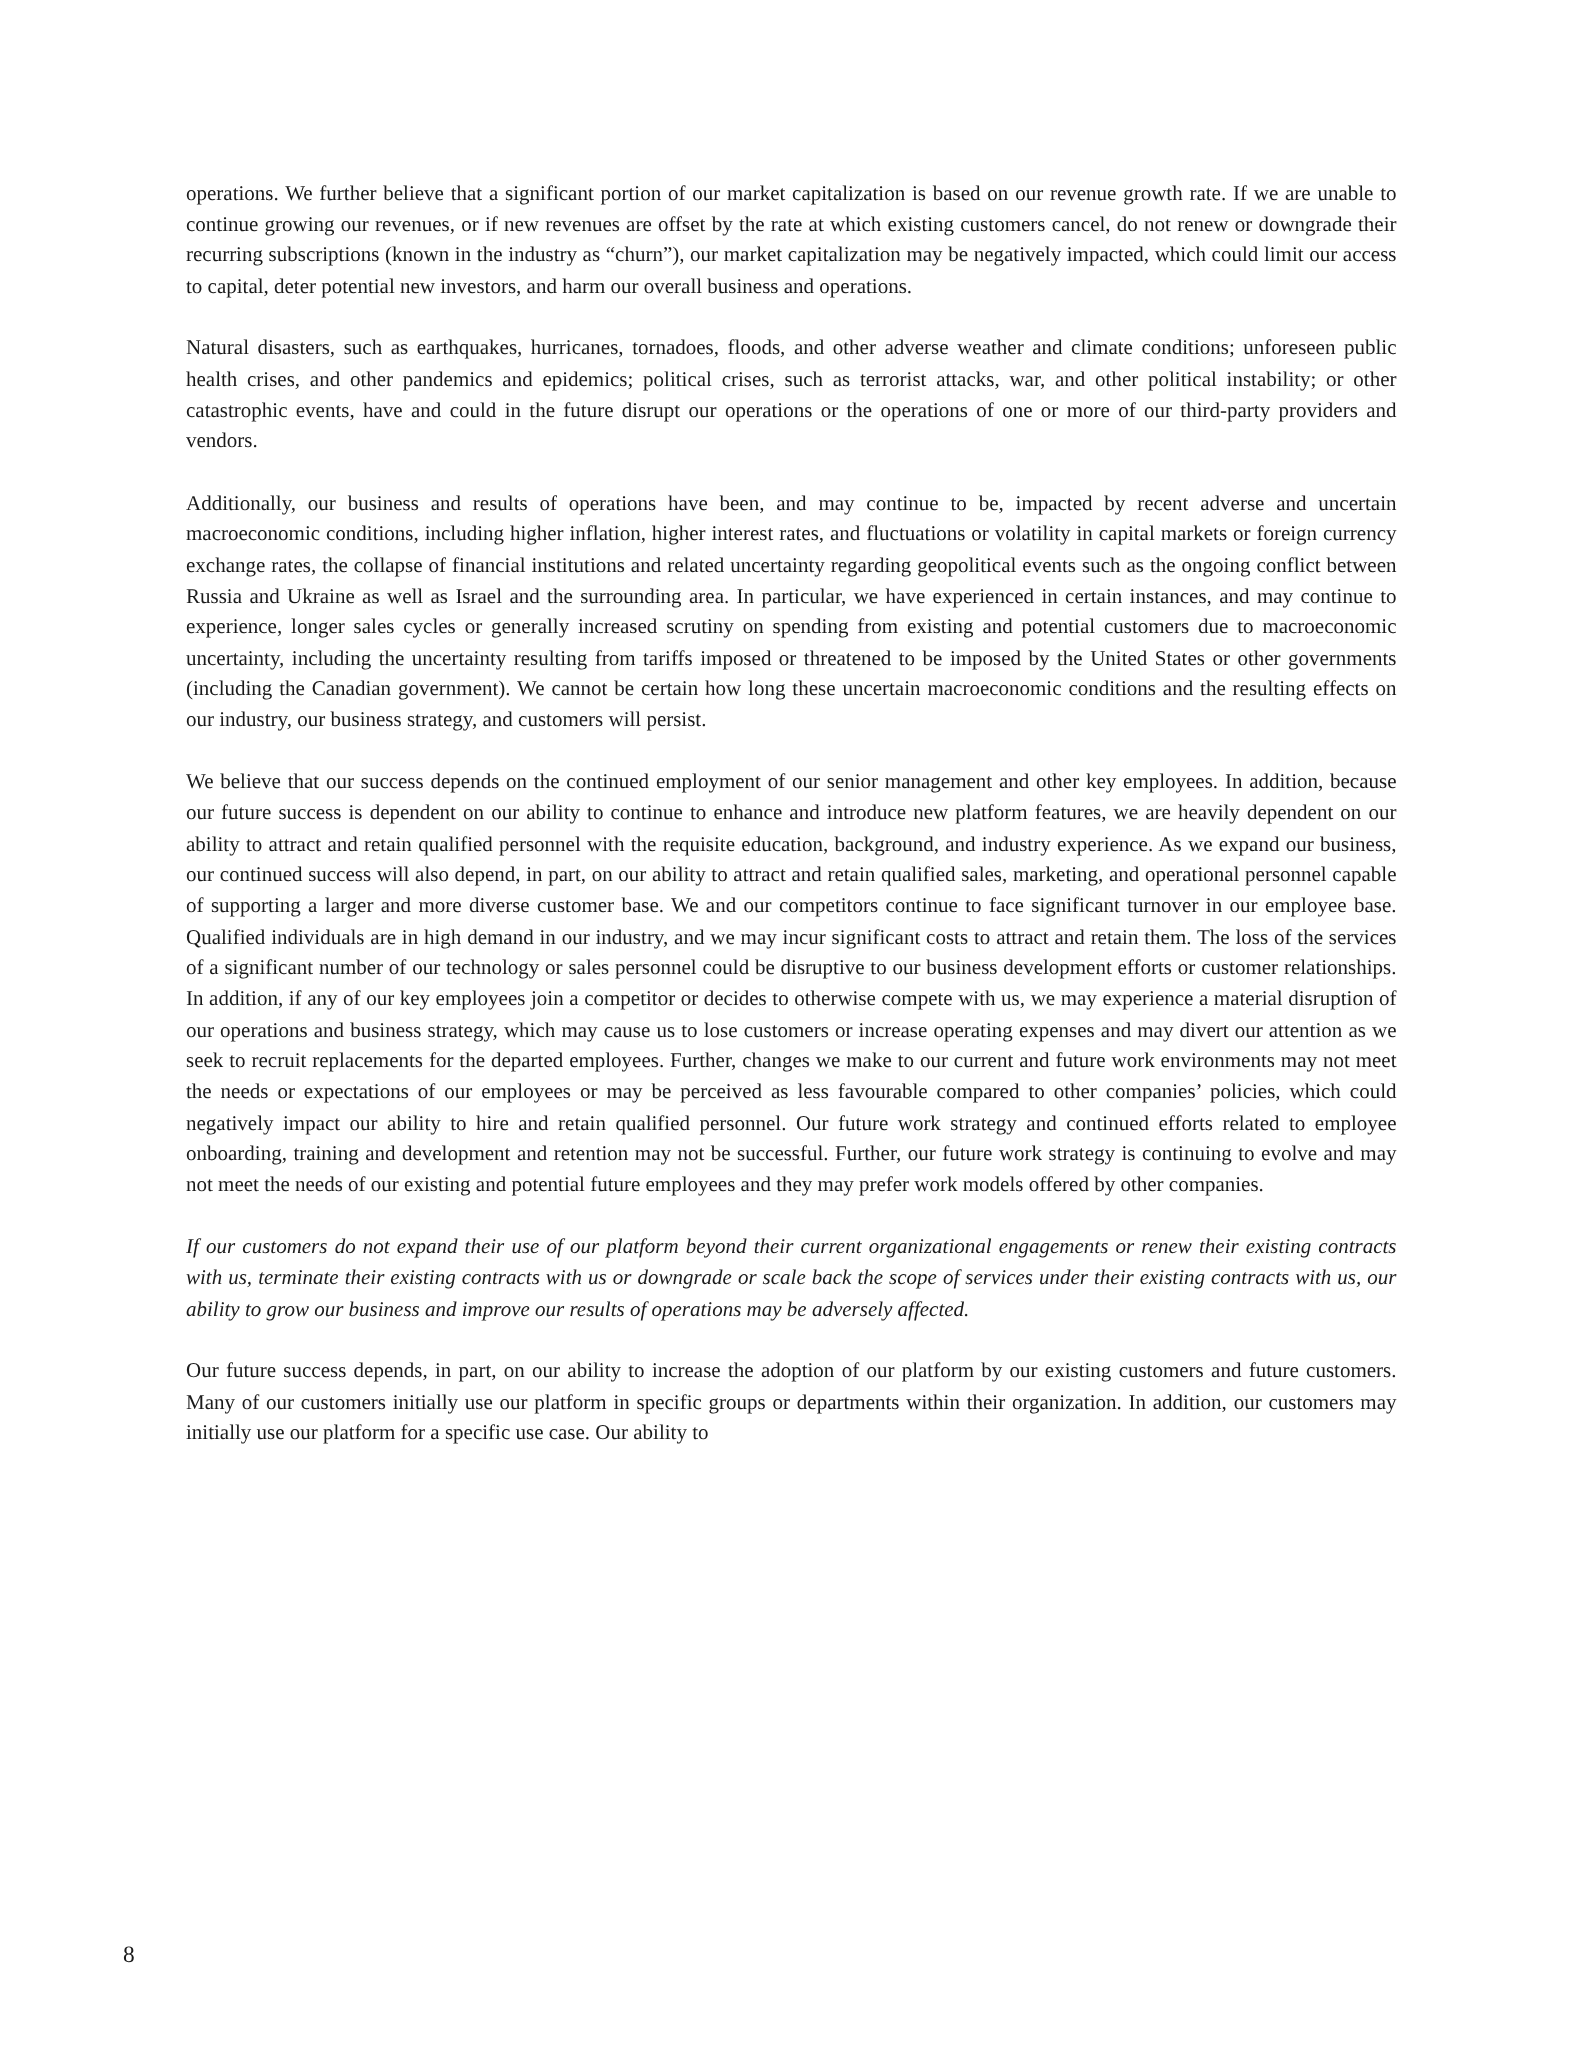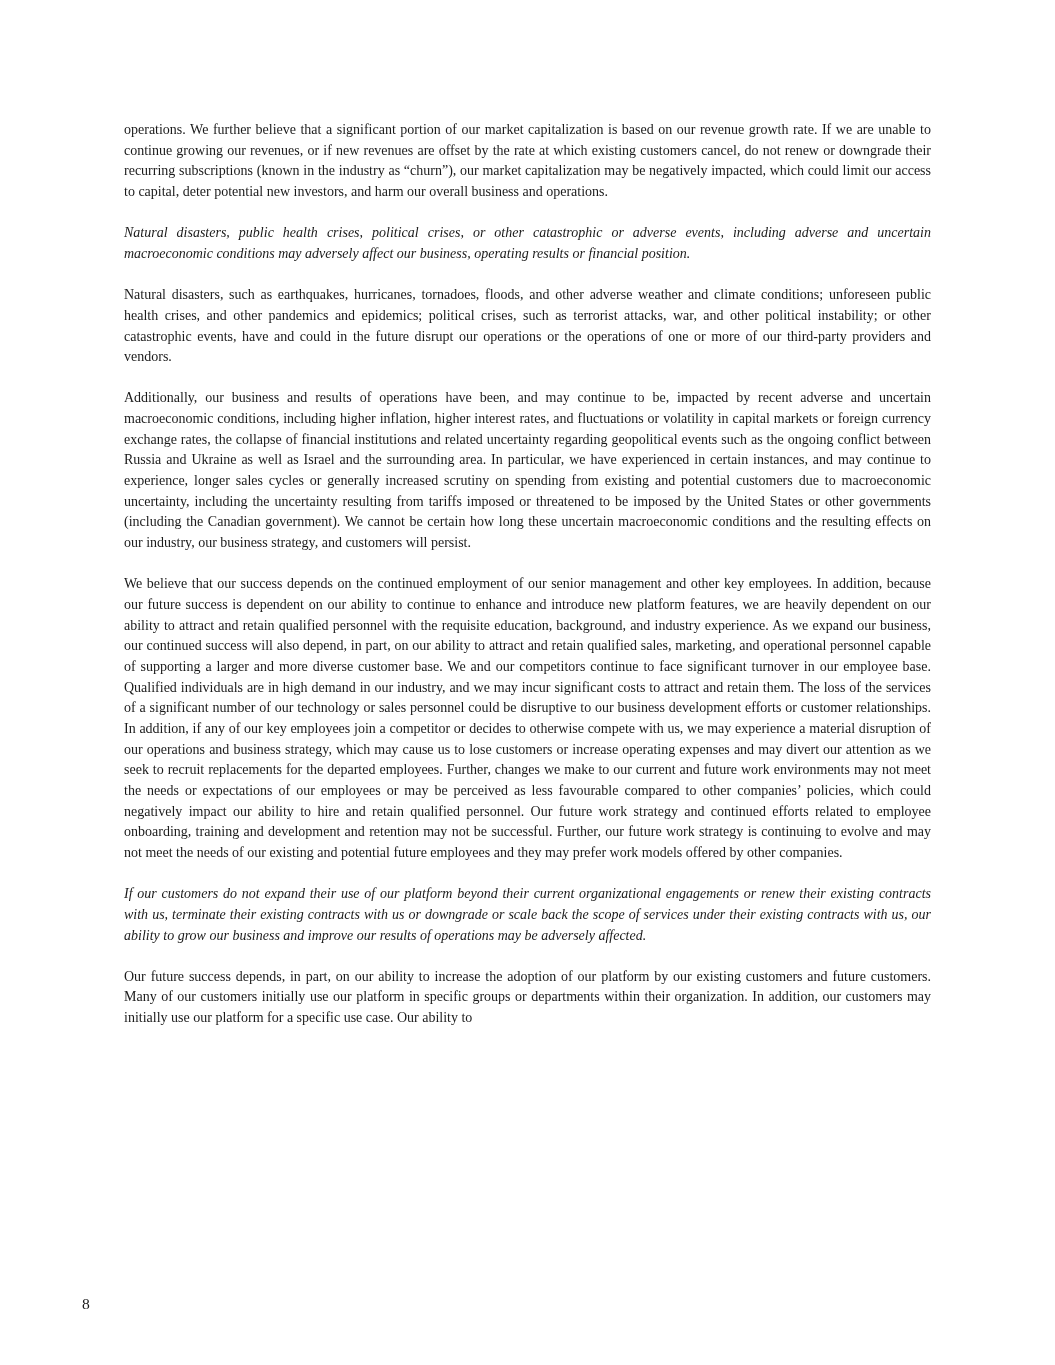--- a/index.html
+++ b/index.html
@@ -26,21 +26,20 @@
     font-family: "Liberation Serif", "DejaVu Serif", serif;
     font-size: 15.6px;
     color: #1a1a1a;
   }
 </style>
 </head>
 <body>
 
 <div class="page">
   <p class="body">operations. We further believe that a significant portion of our market capitalization is based on our revenue growth rate. If we are unable to continue growing our revenues, or if new revenues are offset by the rate at which existing customers cancel, do not renew or downgrade their recurring subscriptions (known in the industry as “churn”), our market capitalization may be negatively impacted, which could limit our access to capital, deter potential new investors, and harm our overall business and operations.</p>
-  <p class="heading">Natural disasters, public health crises, political crises, or other catastrophic or adverse events, including adverse and uncertain macroeconomic conditions may adversely affect our business, operating results or financial position.</p>
   <p class="body">Natural disasters, such as earthquakes, hurricanes, tornadoes, floods, and other adverse weather and climate conditions; unforeseen public health crises, and other pandemics and epidemics; political crises, such as terrorist attacks, war, and other political instability; or other catastrophic events, have and could in the future disrupt our operations or the operations of one or more of our third-party providers and vendors.</p>
   <p class="body">Additionally, our business and results of operations have been, and may continue to be, impacted by recent adverse and uncertain macroeconomic conditions, including higher inflation, higher interest rates, and fluctuations or volatility in capital markets or foreign currency exchange rates, the collapse of financial institutions and related uncertainty regarding geopolitical events such as the ongoing conflict between Russia and Ukraine as well as Israel and the surrounding area. In particular, we have experienced in certain instances, and may continue to experience, longer sales cycles or generally increased scrutiny on spending from existing and potential customers due to macroeconomic uncertainty, including the uncertainty resulting from tariffs imposed or threatened to be imposed by the United States or other governments (including the Canadian government). We cannot be certain how long these uncertain macroeconomic conditions and the resulting effects on our industry, our business strategy, and customers will persist.</p>
   <p class="body">We believe that our success depends on the continued employment of our senior management and other key employees. In addition, because our future success is dependent on our ability to continue to enhance and introduce new platform features, we are heavily dependent on our ability to attract and retain qualified personnel with the requisite education, background, and industry experience. As we expand our business, our continued success will also depend, in part, on our ability to attract and retain qualified sales, marketing, and operational personnel capable of supporting a larger and more diverse customer base. We and our competitors continue to face significant turnover in our employee base. Qualified individuals are in high demand in our industry, and we may incur significant costs to attract and retain them. The loss of the services of a significant number of our technology or sales personnel could be disruptive to our business development efforts or customer relationships. In addition, if any of our key employees join a competitor or decides to otherwise compete with us, we may experience a material disruption of our operations and business strategy, which may cause us to lose customers or increase operating expenses and may divert our attention as we seek to recruit replacements for the departed employees. Further, changes we make to our current and future work environments may not meet the needs or expectations of our employees or may be perceived as less favourable compared to other companies’ policies, which could negatively impact our ability to hire and retain qualified personnel. Our future work strategy and continued efforts related to employee onboarding, training and development and retention may not be successful. Further, our future work strategy is continuing to evolve and may not meet the needs of our existing and potential future employees and they may prefer work models offered by other companies.</p>
   <p class="heading">If our customers do not expand their use of our platform beyond their current organizational engagements or renew their existing contracts with us, terminate their existing contracts with us or downgrade or scale back the scope of services under their existing contracts with us, our ability to grow our business and improve our results of operations may be adversely affected.</p>
   <p class="body">Our future success depends, in part, on our ability to increase the adoption of our platform by our existing customers and future customers. Many of our customers initially use our platform in specific groups or departments within their organization. In addition, our customers may initially use our platform for a specific use case. Our ability to</p>
 </div>
 
 <div class="page-number">8</div>
 
 </body></html>

